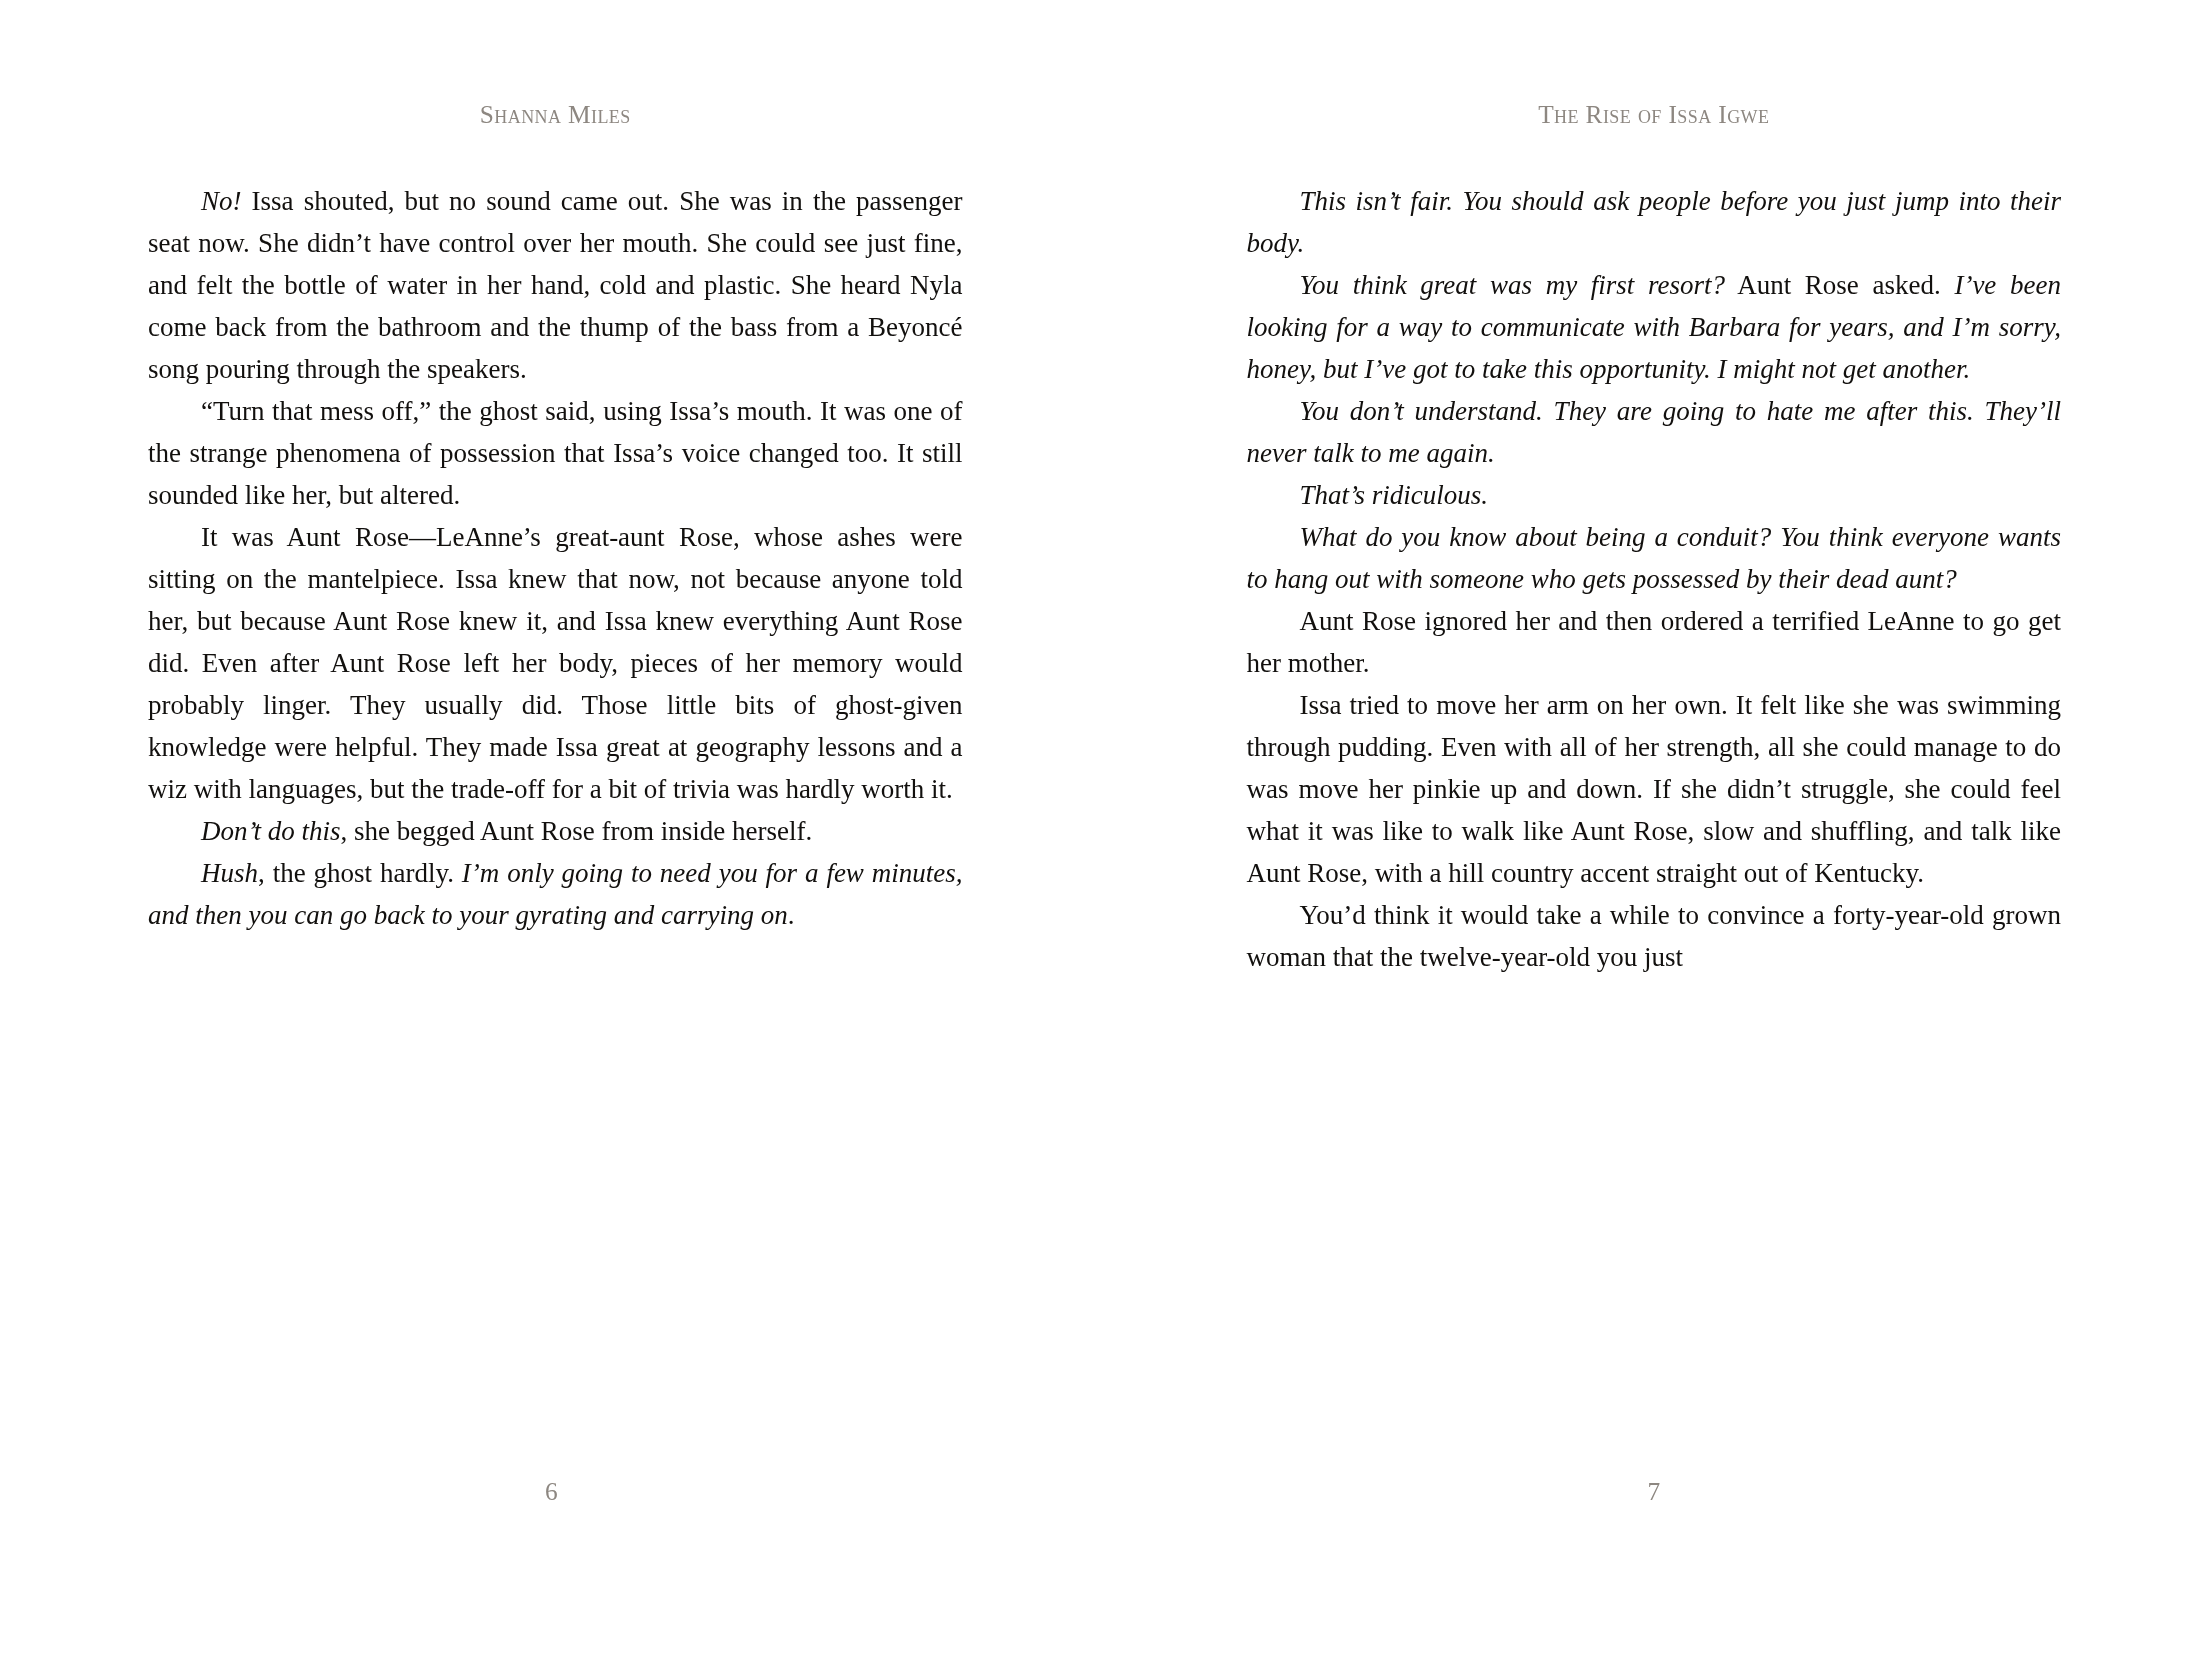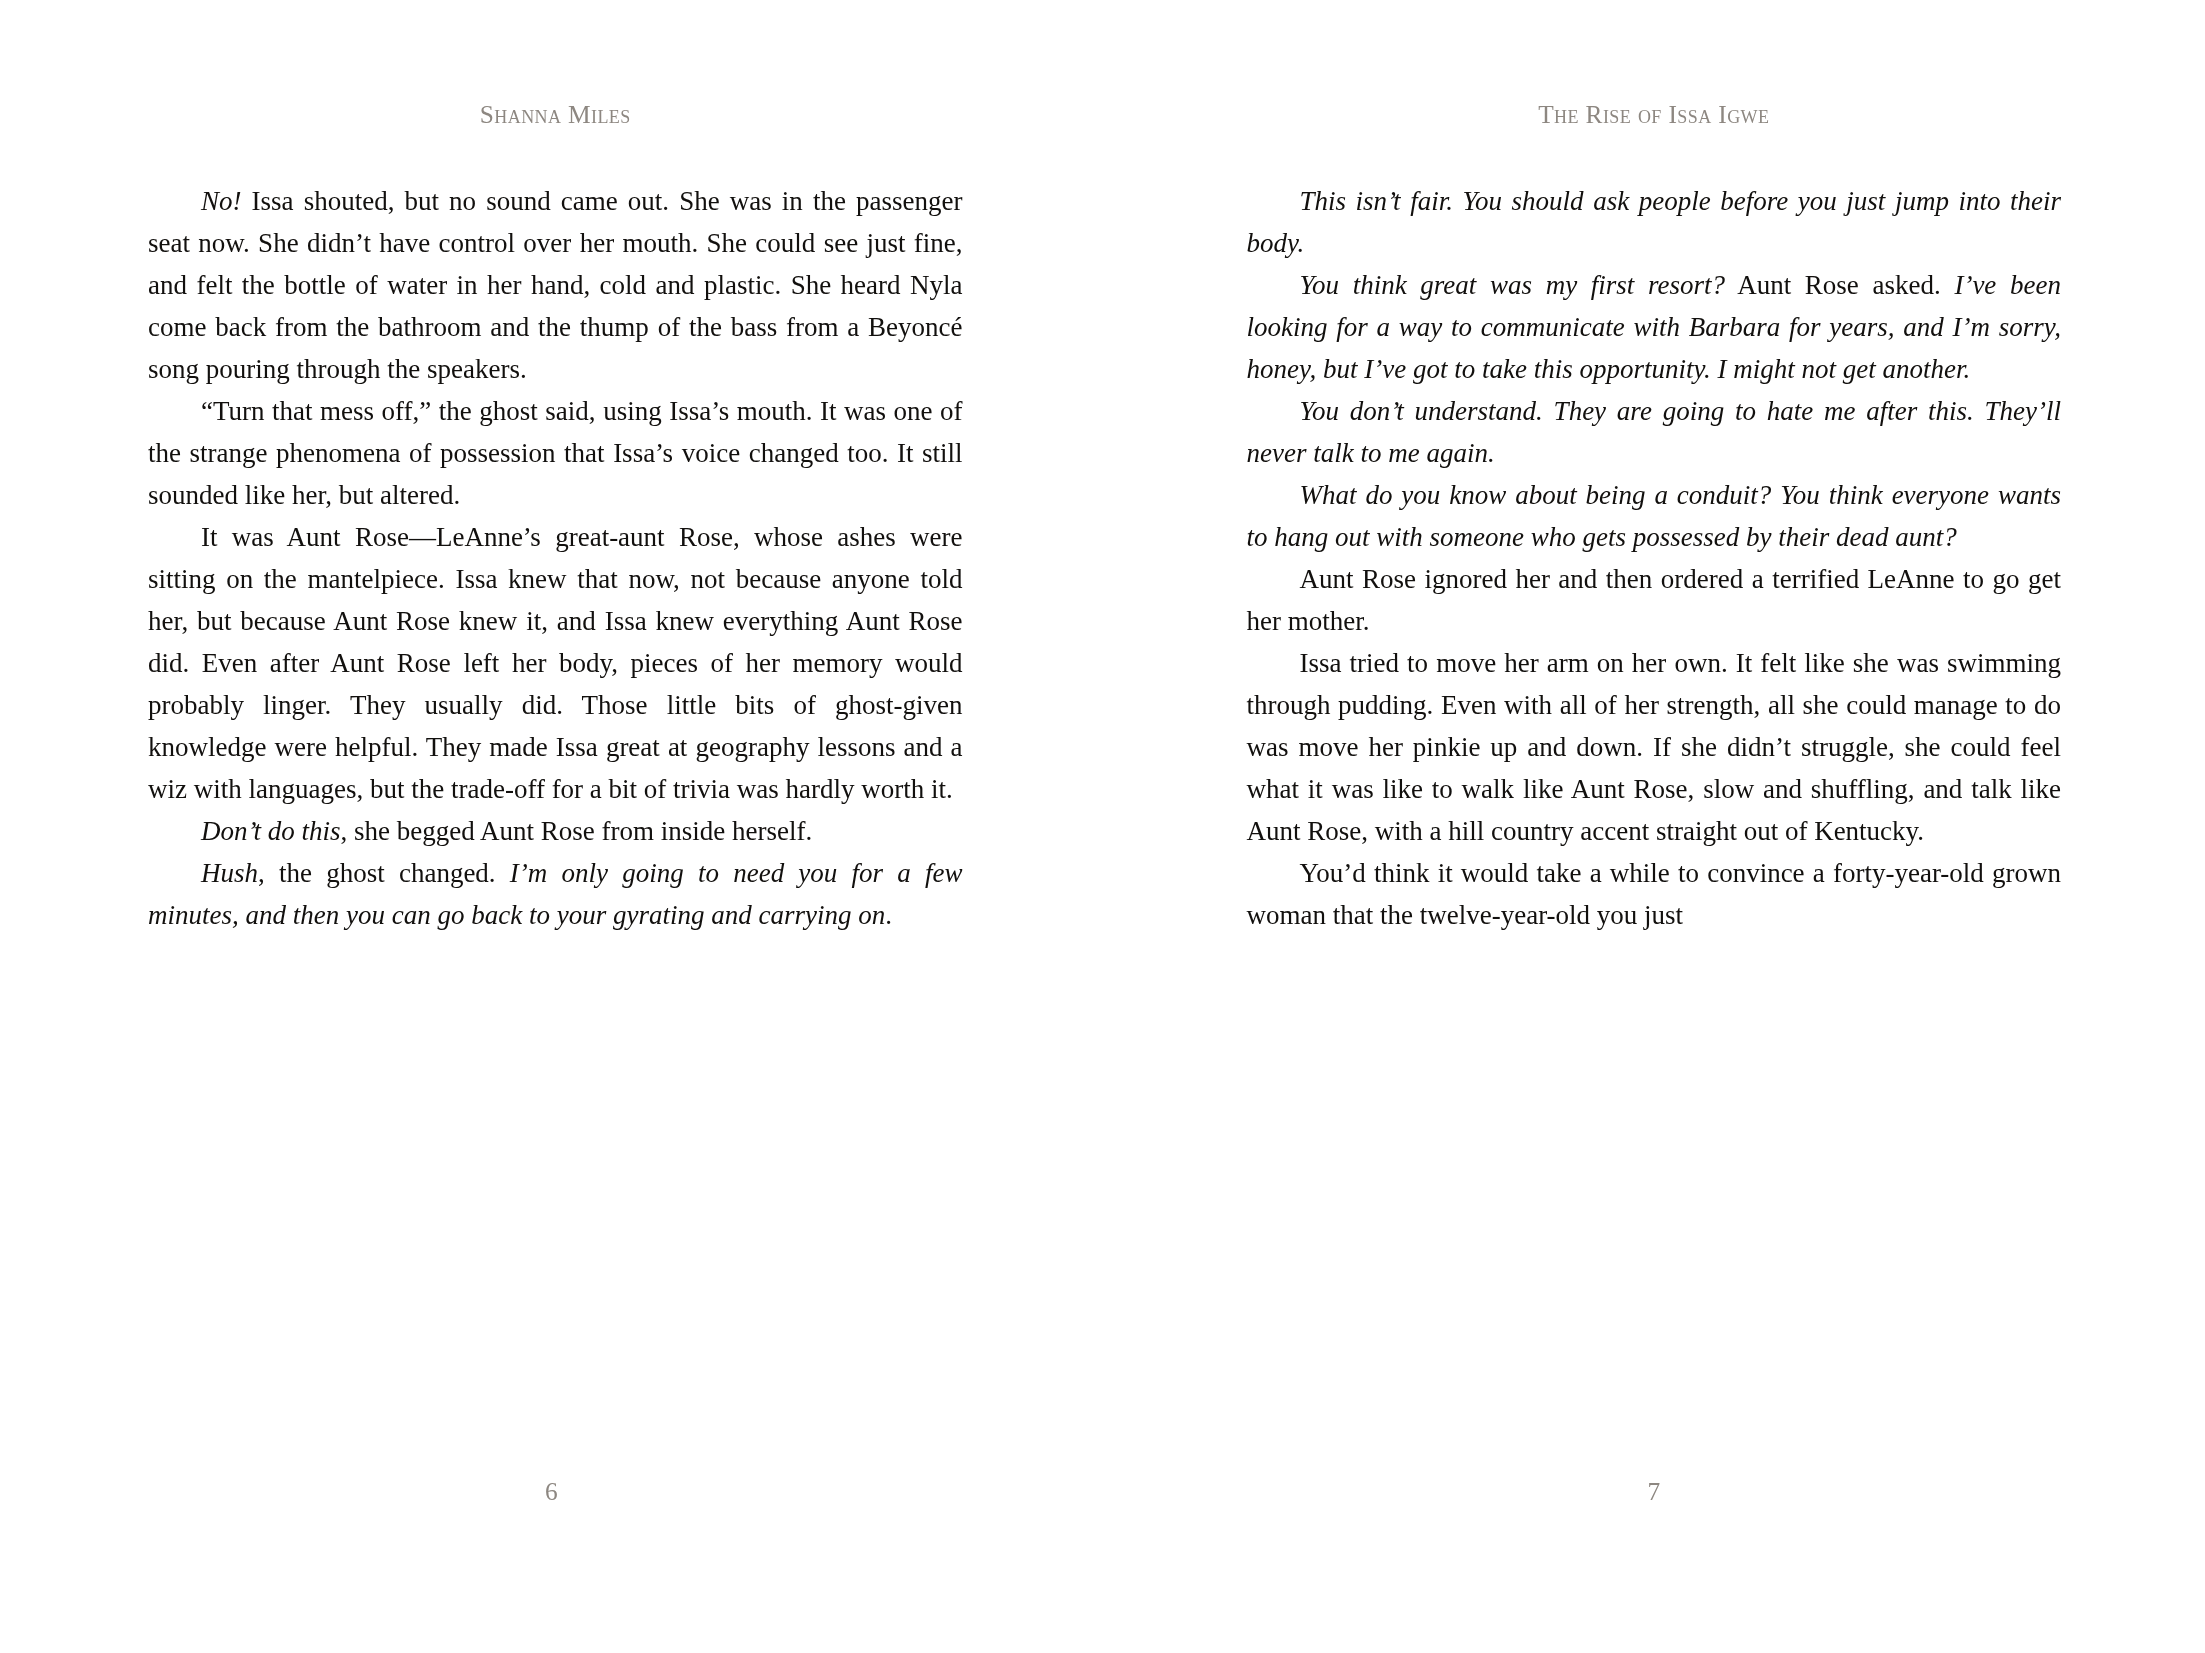--- a/index.html
+++ b/index.html
@@ -79,31 +79,32 @@
 
 <div class="spread">
 
   <div class="page page-left">
     <div class="running-head">Shanna Miles</div>
     <div class="body-text" id="left-body">
         <p><span class="ital">No!</span><span> Issa shouted, but no sound came out. She was in the passenger seat now. She didn’t have control over her mouth. She could see just fine, and felt the bottle of water in her hand, cold and plastic. She heard Nyla come back from the bathroom and the thump of the bass from a Beyoncé song pouring through the speakers.</span></p>
         <p><span>“Turn that mess off,” the ghost said, using Issa’s mouth. It was one of the strange phenomena of possession that Issa’s voice changed too. It still sounded like her, but altered.</span></p>
         <p><span>It was Aunt Rose—LeAnne’s great-aunt Rose, whose ashes were sitting on the mantelpiece. Issa knew that now, not because anyone told her, but because Aunt Rose knew it, and Issa knew everything Aunt Rose did. Even after Aunt Rose left her body, pieces of her memory would probably linger. They usually did. Those little bits of ghost-given knowledge were helpful. They made Issa great at geography lessons and a wiz with languages, but the trade-off for a bit of trivia was hardly worth it.</span></p>
         <p><span class="ital">Don’t do this</span><span>, she begged Aunt Rose from inside herself.</span></p>
-        <p><span class="ital">Hush</span><span>, the ghost changed. </span><span class="ital">I’m only going to need you for a few minutes, and then you can go back to your gyrating and carrying on</span><span>.</span></p>
+        <p><span class="ital">Hush</span><span>, the ghost hardly. </span><span class="ital">I’m only going to need you for a few minutes, and then you can go back to your gyrating and carrying on</span><span>.</span></p>
       </div>
     <div class="folio">6</div>
   </div>
 
   <div class="page page-right">
     <div class="running-head">The Rise of Issa Igwe</div>
     <div class="body-text" id="right-body">
         <p class="italic"><span>This isn’t fair. You should ask people before you just jump into their body.</span></p>
         <p><span class="ital">You think great was my first resort?</span><span> Aunt Rose asked. </span><span class="ital">I’ve been looking for a way to communicate with Barbara for years, and I’m sorry, honey, but I’ve got to take this opportunity. I might not get another.</span></p>
         <p class="italic"><span>You don’t understand. They are going to hate me after this. They’ll never talk to me again.</span></p>
+        <p class="italic"><span>That’s ridiculous.</span></p>
         <p class="italic"><span>What do you know about being a conduit? You think everyone wants to hang out with someone who gets possessed by their dead aunt?</span></p>
         <p><span>Aunt Rose ignored her and then ordered a terrified LeAnne to go get her mother.</span></p>
         <p><span>Issa tried to move her arm on her own. It felt like she was swimming through pudding. Even with all of her strength, all she could manage to do was move her pinkie up and down. If she didn’t struggle, she could feel what it was like to walk like Aunt Rose, slow and shuffling, and talk like Aunt Rose, with a hill country accent straight out of Kentucky.</span></p>
         <p><span>You’d think it would take a while to convince a forty-year-old grown woman that the twelve-year-old you just</span></p>
       </div>
     <div class="folio">7</div>
   </div>
 
 </div>
 

